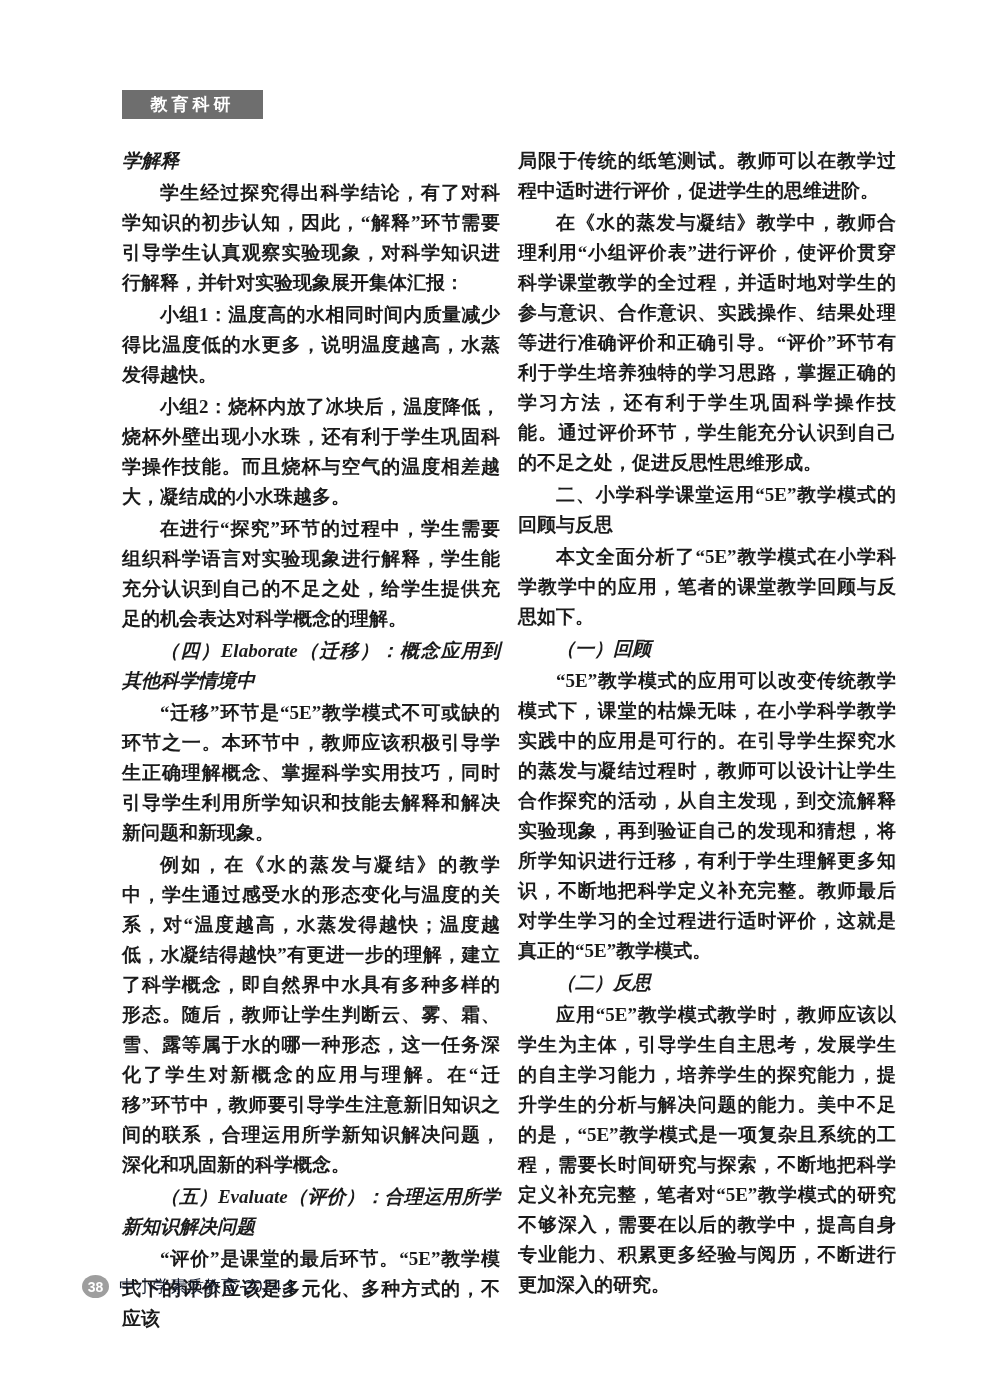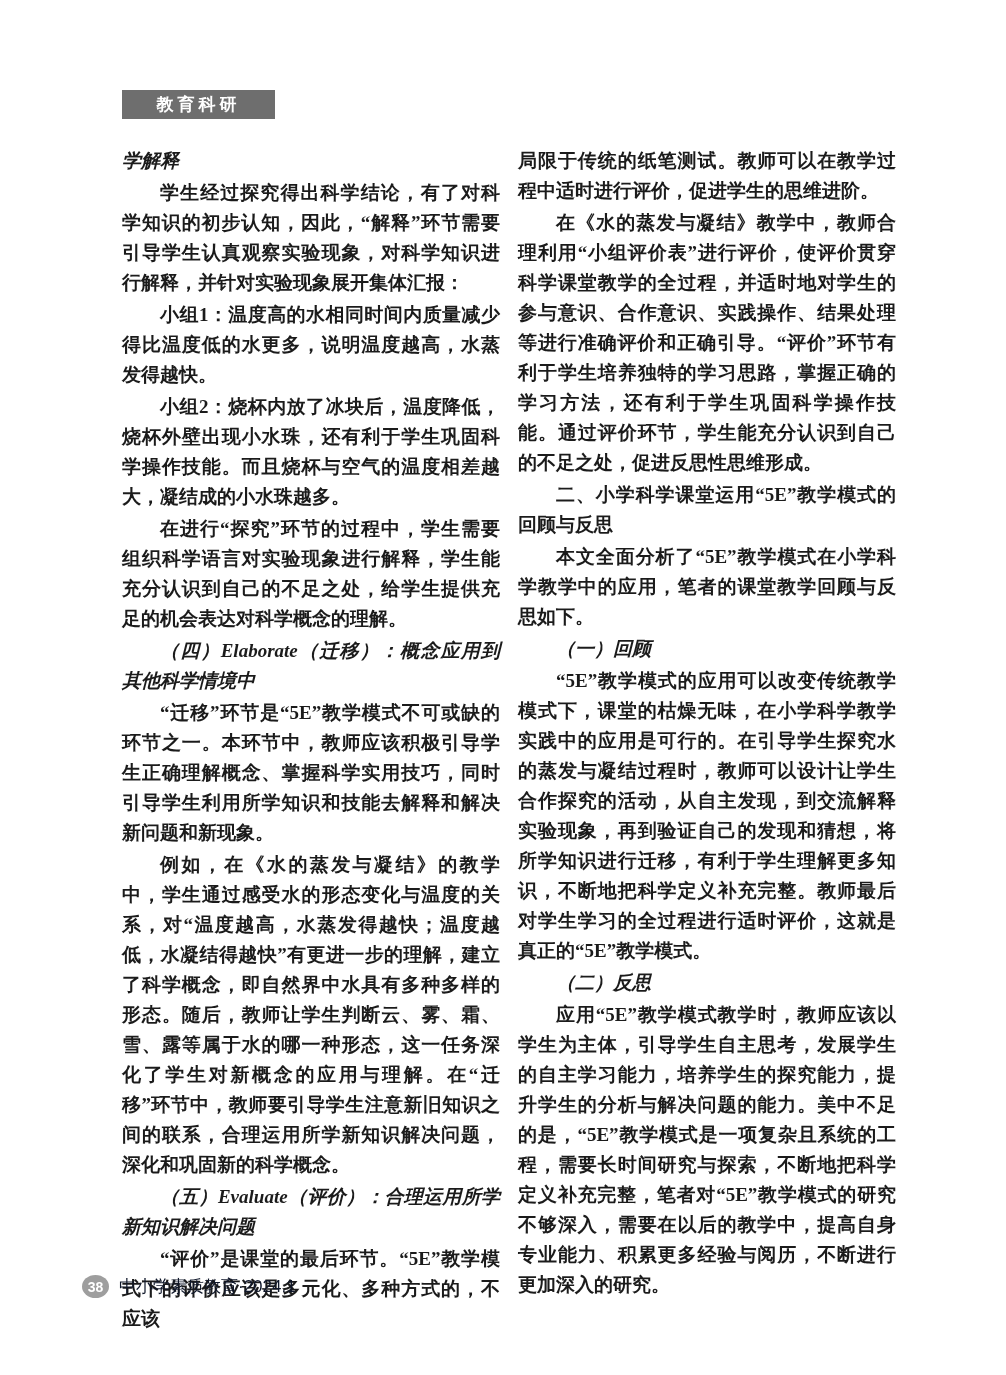--- a/index.html
+++ b/index.html
@@ -13,21 +13,21 @@
     height: 1375px;
     background: #ffffff;
     font-family: "Liberation Serif", "DejaVu Serif", serif;
     color: #1b1b1b;
     overflow: hidden;
   }
   .section-badge {
     position: absolute;
     left: 122px;
     top: 90px;
-    width: 153px;
+    width: 141px;
     height: 29px;
     background: #6e6e6e;
     color: #ffffff;
     font-weight: bold;
     font-size: 17px;
     letter-spacing: 4px;
     display: flex;
     align-items: center;
     justify-content: center;
     font-family: "Liberation Sans", "DejaVu Sans", sans-serif;

